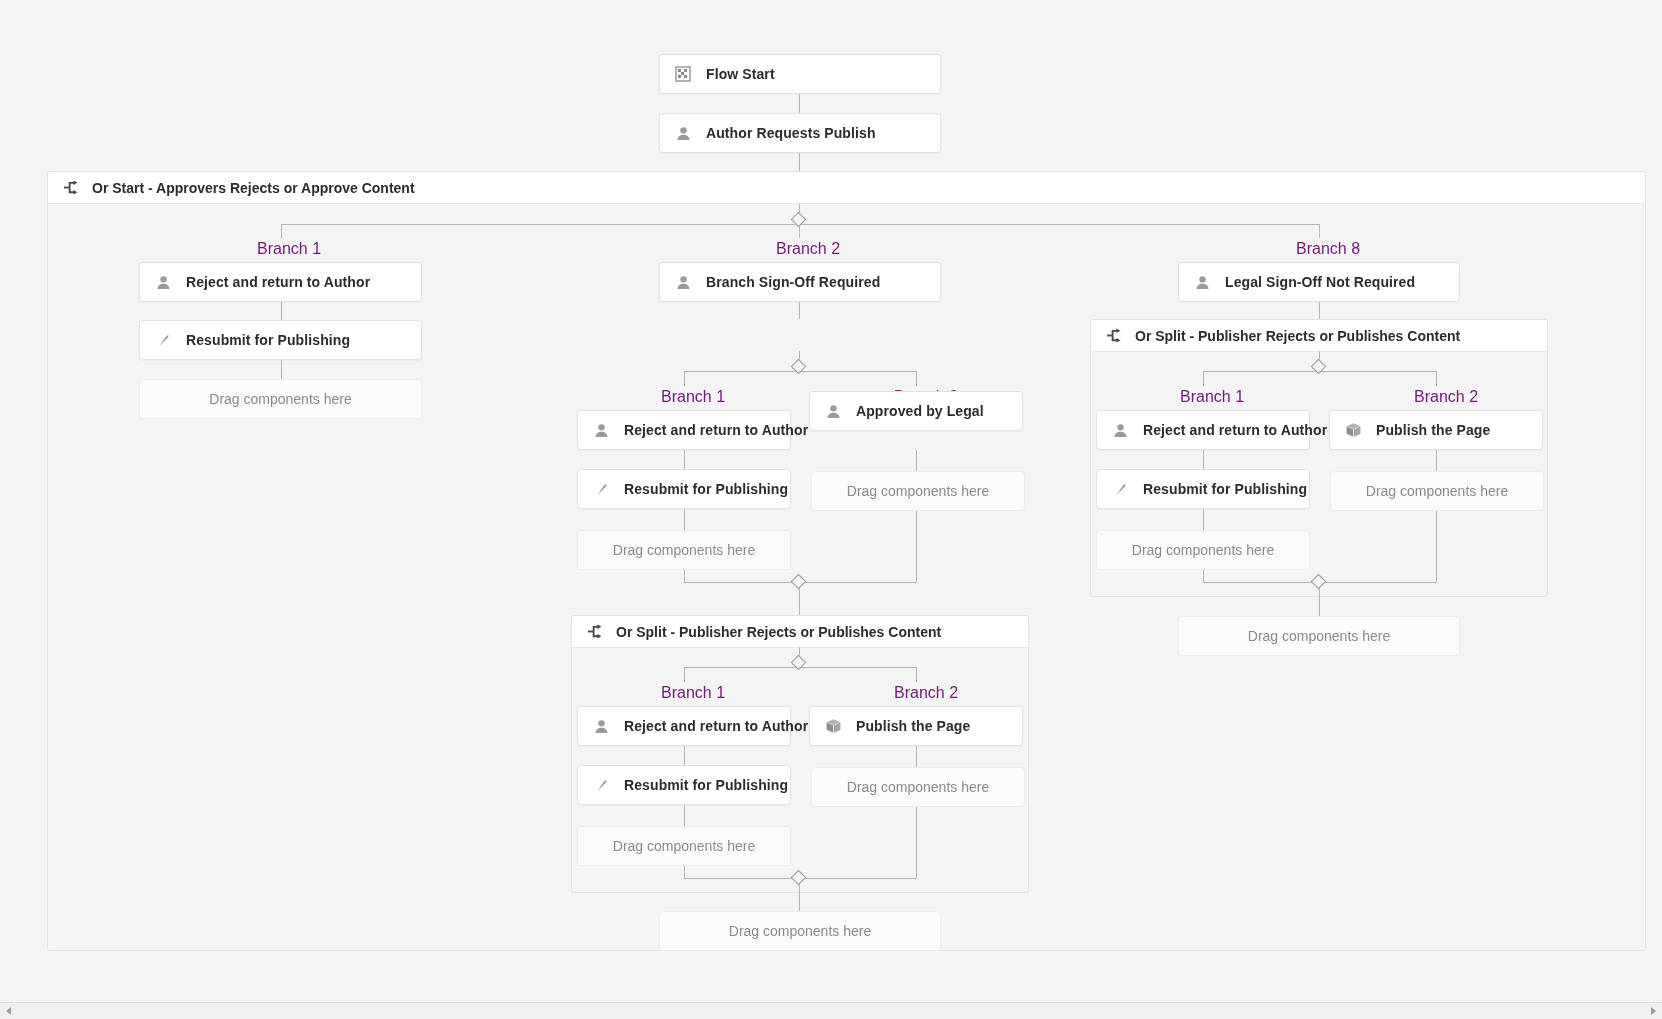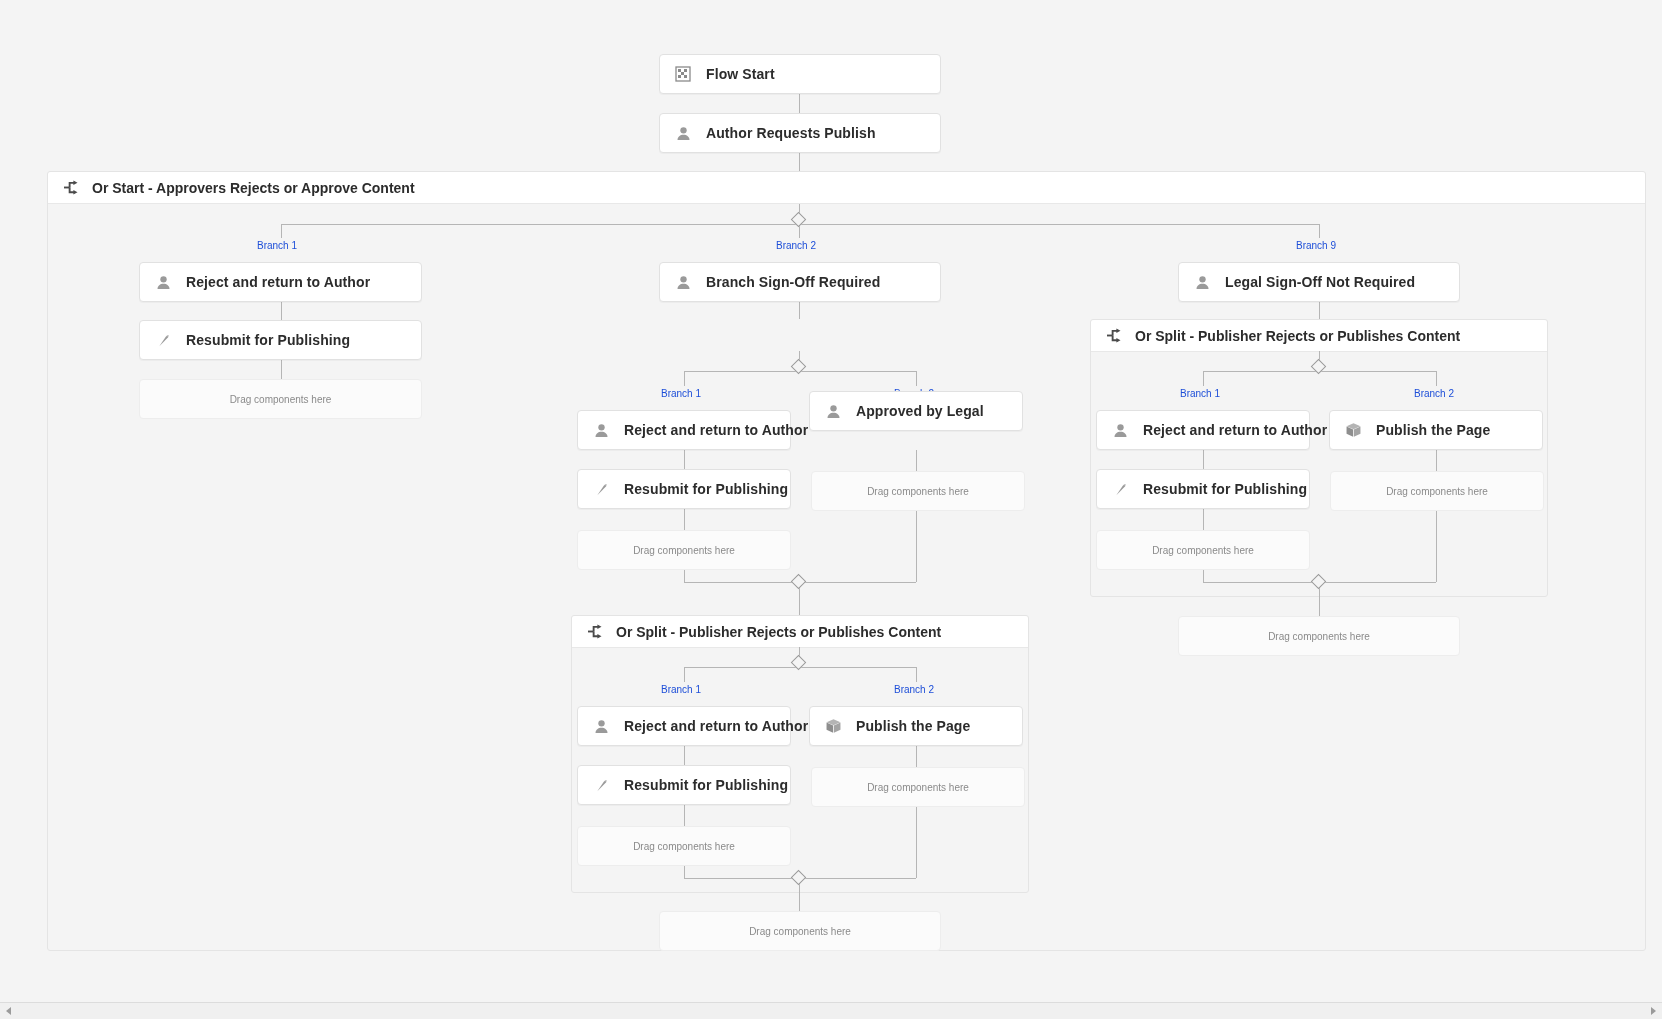--- a/index.html
+++ b/index.html
@@ -43,21 +43,21 @@
   
   .dropzone {
     position: absolute;
     height: 40px;
     background: #fbfbfb;
     border: 1px solid #ededed;
     border-radius: 4px;
     display: flex;
     align-items: center;
     justify-content: center;
-    font-size: 10px;
+    font-size: 14px;
     color: #8a8a8a;
     z-index: 5;
   }
 
   
   .split {
     position: absolute;
     background: #f4f4f4;
     border: 1px solid #e4e4e4;
     border-radius: 3px;
@@ -90,22 +90,22 @@
   .diamond {
     position: absolute;
     width: 11px; height: 11px;
     background: #f4f4f4;
     border: 1px solid #9a9a9a;
     transform: rotate(45deg);
     z-index: 4;
   }
   .branch-label {
     position: absolute;
-    font-size: 10px;
-    color: #1d4ed8;
+    font-size: 16px;
+    color: #701a75;
     white-space: nowrap;
     z-index: 4;
   }
 
   
   #hscroll {
     position: absolute;
     left: 0; bottom: 0;
     width: 1662px; height: 17px;
     background: #f0f0f0;
@@ -181,21 +181,21 @@
   <div class="diamond" style="left:793px; top:214px;"></div>
 
   <div class="hline" style="left:281px; top:224px; width:1038px;"></div>
 
   <div class="vline" style="left:281px; top:224px; height:14px;"></div>
   <div class="vline" style="left:799px; top:224px; height:14px;"></div>
   <div class="vline" style="left:1319px; top:224px; height:14px;"></div>
 
   <div class="branch-label" style="left:257px; top:240px;">Branch 1</div>
   <div class="branch-label" style="left:776px; top:240px;">Branch 2</div>
-  <div class="branch-label" style="left:1296px; top:240px;">Branch 9</div>
+  <div class="branch-label" style="left:1296px; top:240px;">Branch 8</div>
 
   <div class="node" style="left:139px; top:262px; width:283px;">
     <span class="nicon">
       <svg width="15" height="15" viewBox="0 0 16 16">
           <circle cx="8" cy="4.6" r="3.4" fill="#9a9a9a"></circle>
           <path d="M1.6 15c0-3.5 2.9-5.6 6.4-5.6s6.4 2.1 6.4 5.6z" fill="#9a9a9a"></path>
         </svg>
     </span>
     <span class="nlabel">Reject and return to Author</span>
   </div>

